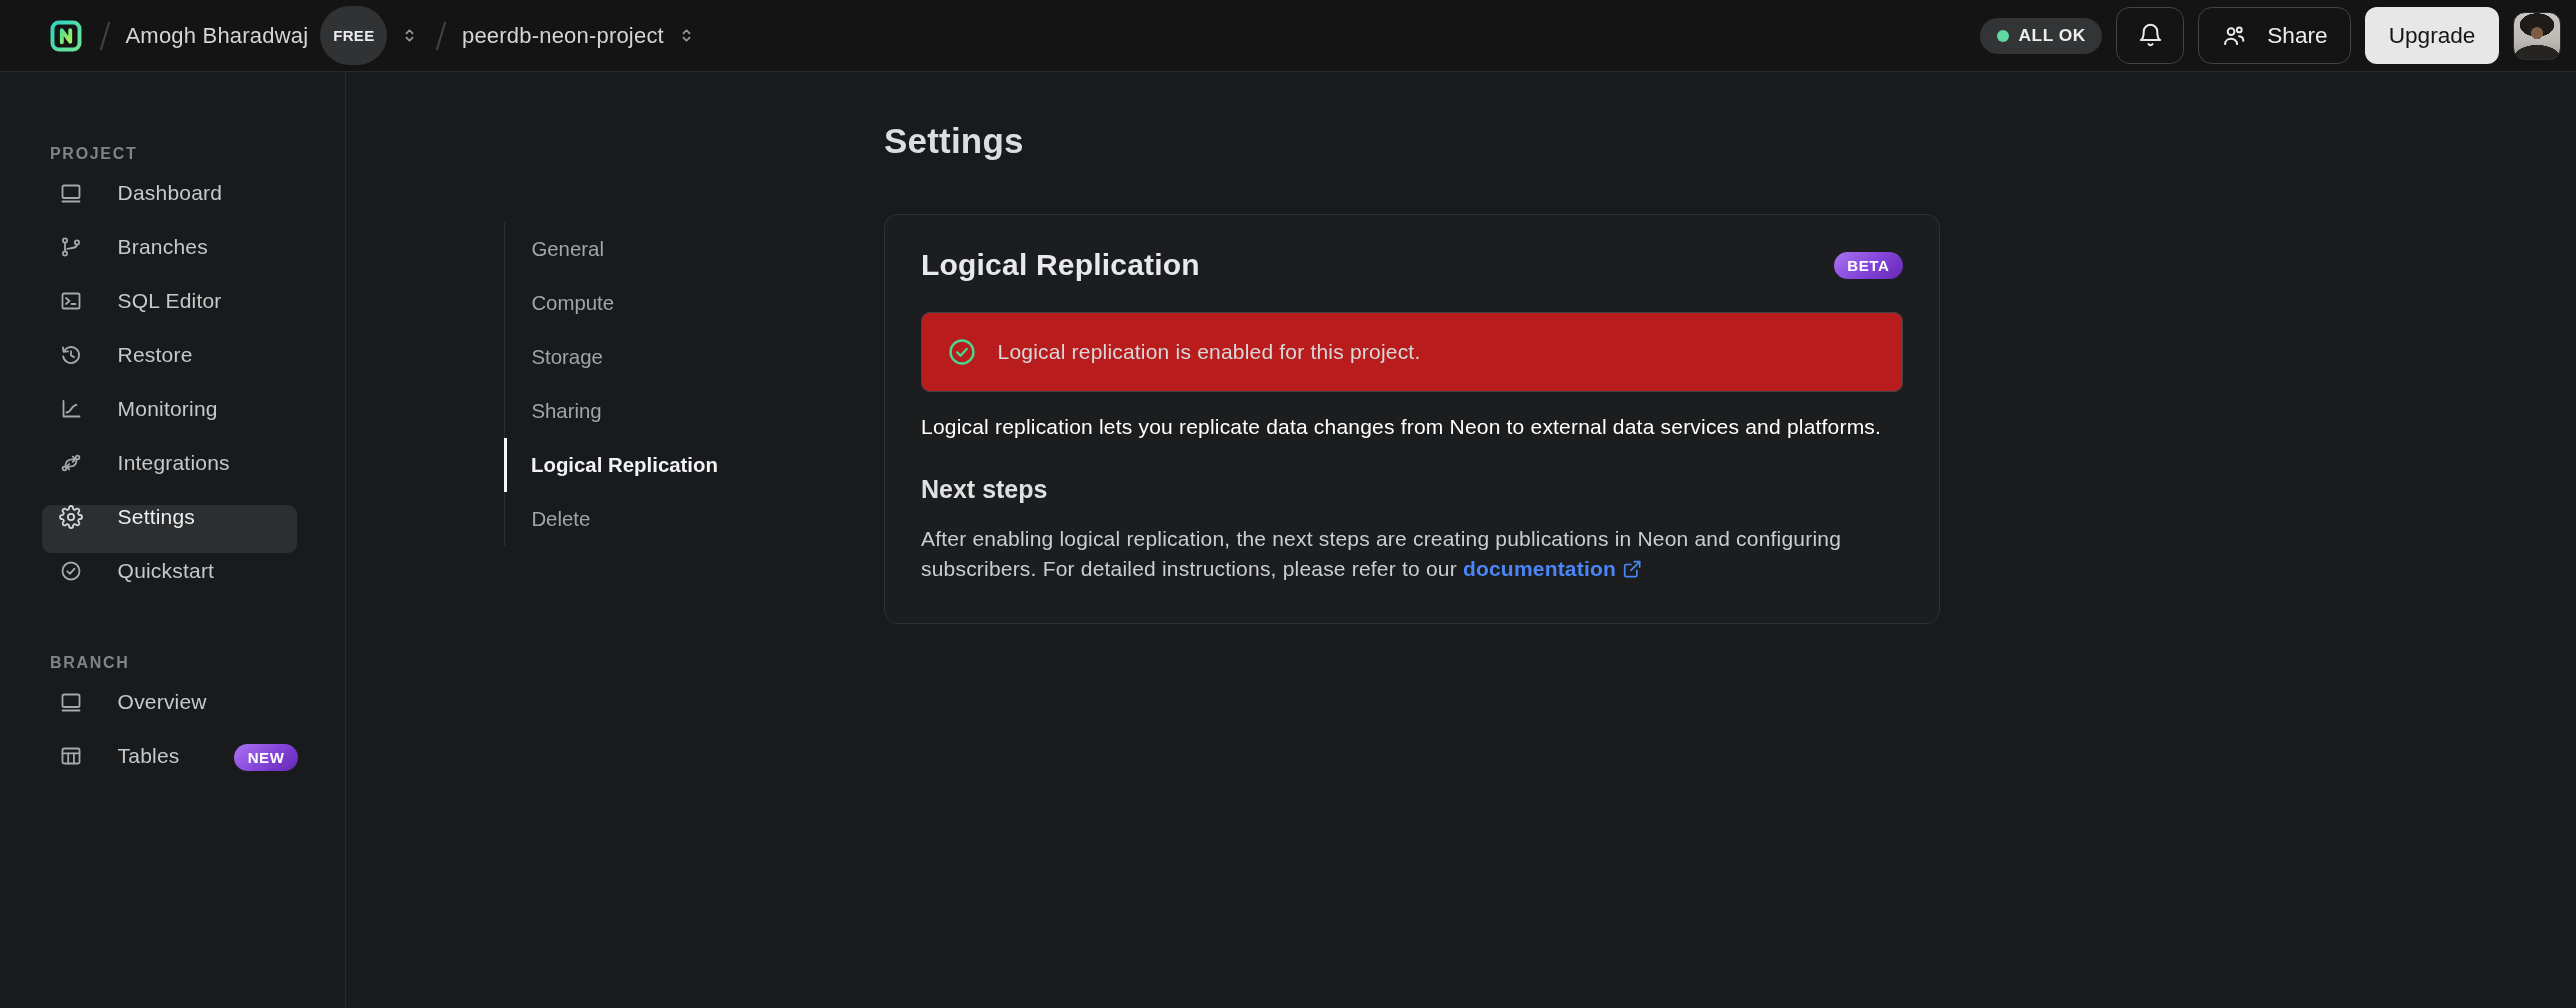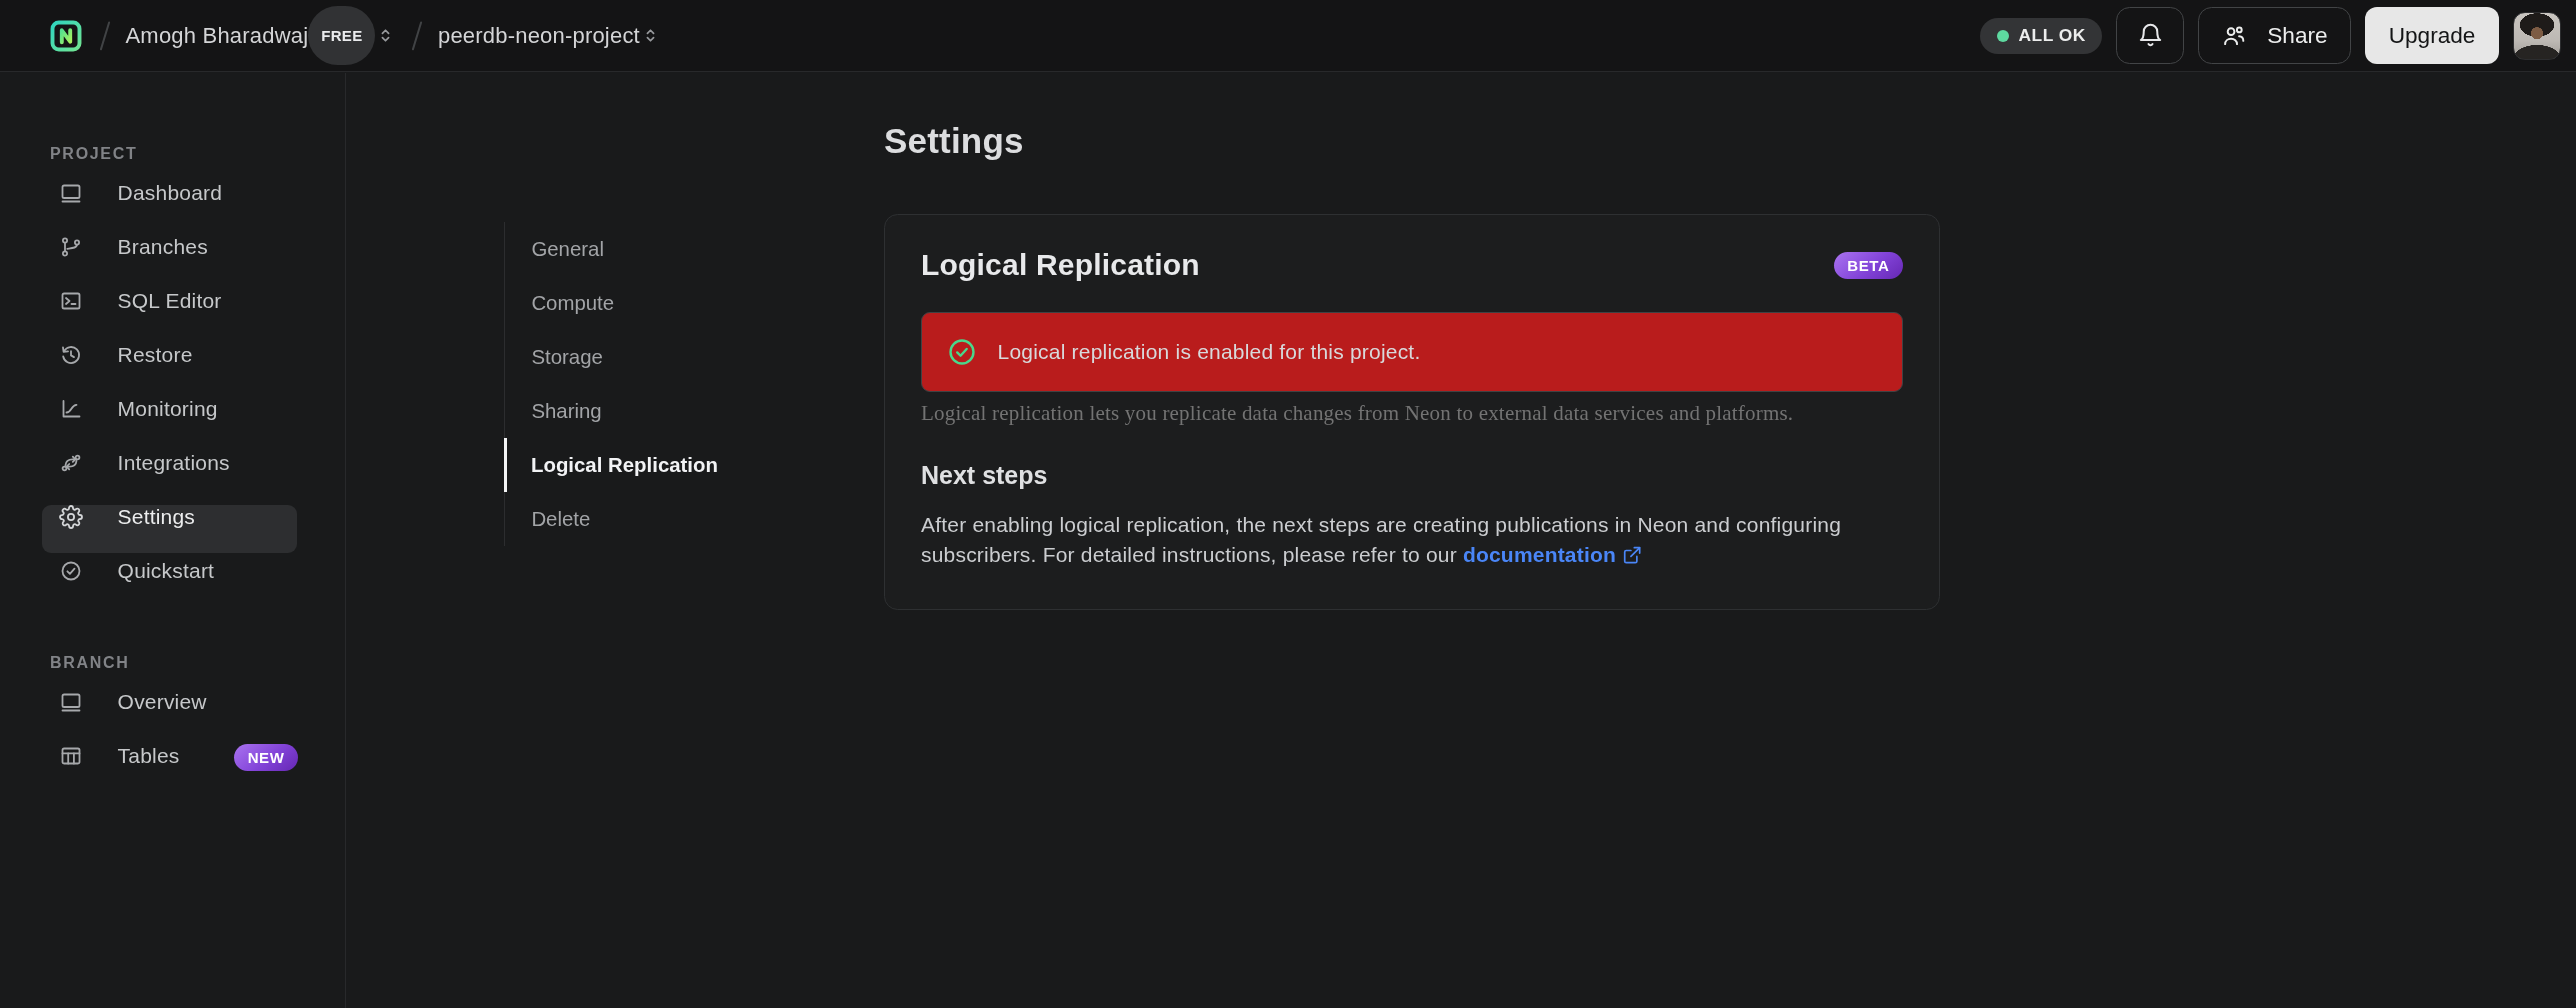--- a/index.html
+++ b/index.html
@@ -14,21 +14,21 @@
   
   .topbar {
     position:absolute; top:0; left:0; right:0; height:72px;
     background:#141415; border-bottom:0.8px solid #28292b;
     display:flex; align-items:center; justify-content:space-between;
     padding:0 15px 0 48px;
   }
   .crumbs { display:flex; align-items:center; gap:19.6px; }
   .logo-box { width:36px; height:36px; display:block; }
   .slash { width:2.3px; height:30px; background:#414345; transform:rotate(17deg); border-radius:1.5px; }
-  .crumb-group { display:flex; align-items:center; gap:0; }
+  .crumb-group { display:flex; align-items:center; gap:12px; }
   .crumb-text { font-size:22px; font-weight:500; color:#d4d5d7; letter-spacing:0.2px; }
   .badge-free {
     background:#313234; color:#eaebed; border-radius:754px;
     font-size:15px; font-weight:700; letter-spacing:0.3px; padding:22px 13px; line-height:1;
   }
   .updown { width:21px; height:21px; color:#97999c; }
 
   .top-right { display:flex; align-items:center; gap:13.6px; }
   .status-pill {
     display:flex; align-items:center; gap:9.8px; background:#333436;
@@ -110,21 +110,21 @@
     border:1.5px solid #2e3032; border-radius:13.6px; padding:33px 36px 39px;
   }
   .card-head { display:flex; align-items:center; justify-content:space-between; }
   .card-title { font-size:30px; font-weight:700; color:#e8e9eb; letter-spacing:0.2px; }
   .alert {
     margin-top:30px; height:80px; border:1.5px solid #404244; background:#b91c1c;
     border-radius:9px; display:flex; align-items:center; gap:19.6px; padding:0 24px;
   }
   .alert svg { width:32px; height:32px; color:#49d88c; flex:none; }
   .alert-text { font-size:21px; color:#d8d9db; letter-spacing:0.2px; }
-  .desc { margin-top:6px; max-width:992px; font-size:21px; line-height:1.44; color:#737373; letter-spacing:0.2px;font-family:Liberation Serif, serif; }
+  .desc { margin-top:20px; max-width:992px; font-size:21px; line-height:1.44; color:#ffffff; letter-spacing:0.2px; }
   .next-title { margin-top:33px; font-size:25px; font-weight:700; color:#dfe0e2; }
   .steps { margin-top:19.6px; max-width:992px; font-size:21px; line-height:1.44; color:#cbcdd0; letter-spacing:0.2px; }
   .doc-link { color:#4a86f7; font-weight:700; text-decoration:none; cursor:pointer; white-space:nowrap; }
   .doc-link svg { width:20.4px; height:20.4px; vertical-align:-3px; margin-left:6px; }
 </style>
 </head>
 <body>
 
 <div class="app">
 

